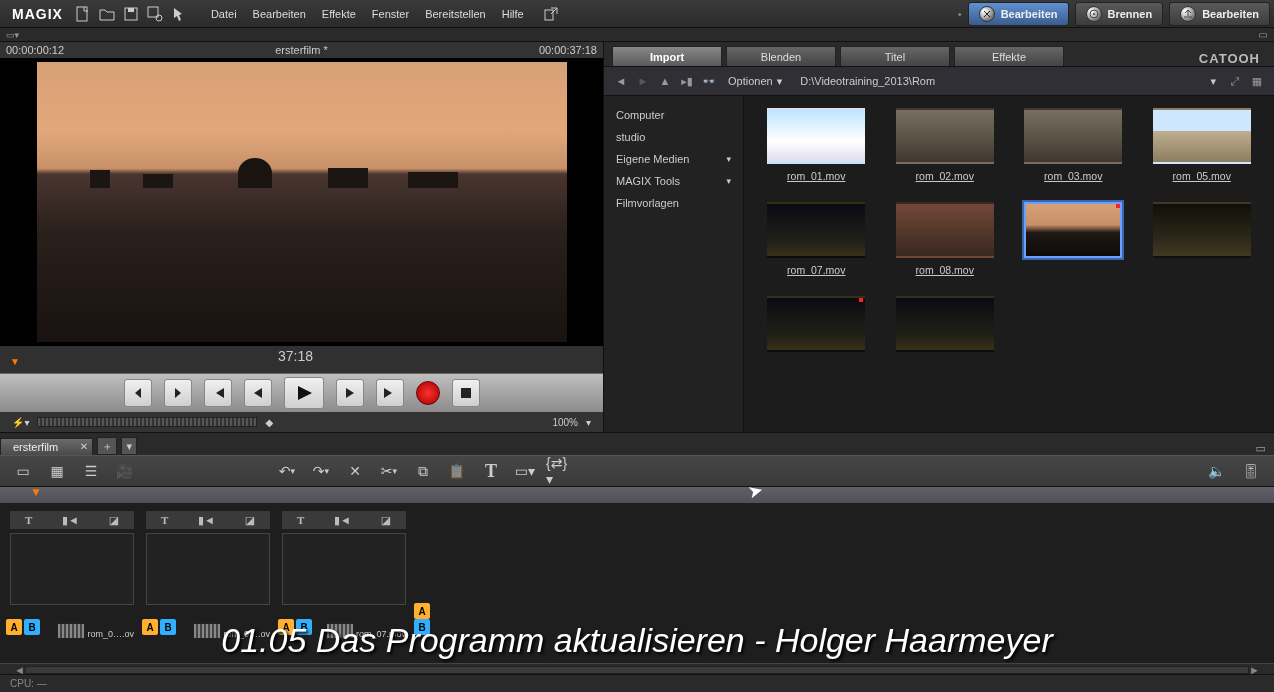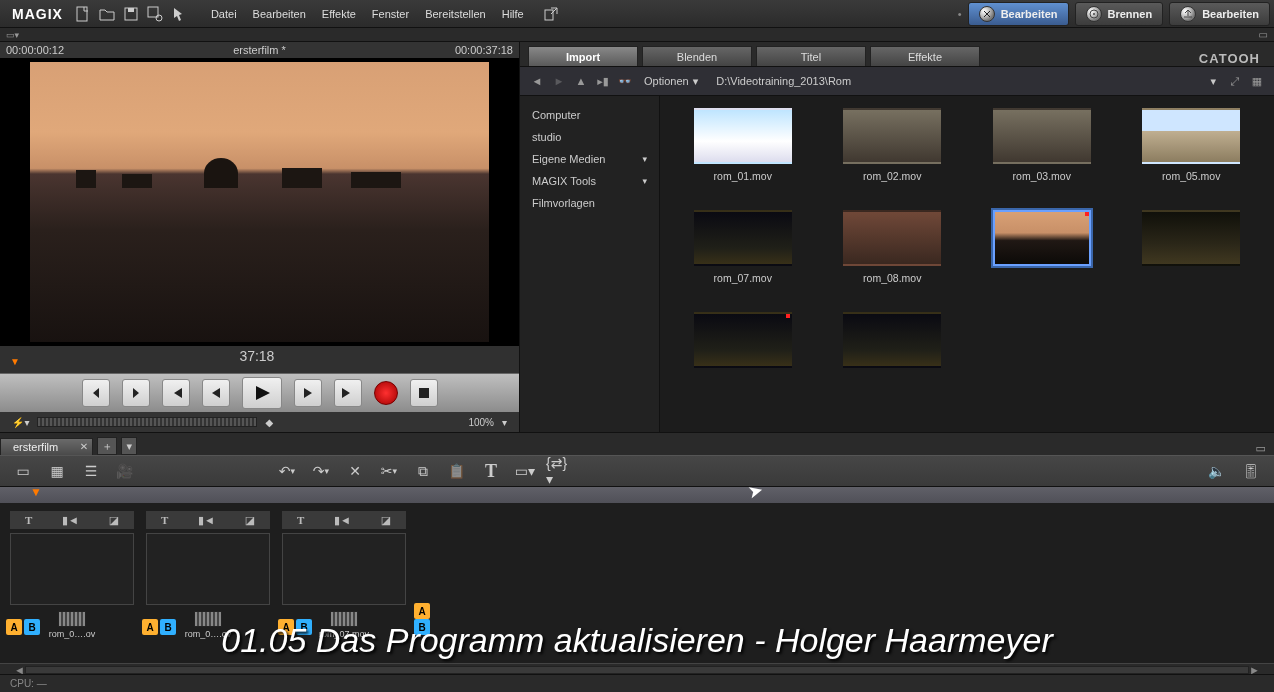--- a/index.html
+++ b/index.html
@@ -54,21 +54,21 @@
   }
 
   
   .main {
     display:flex;
     height: 390px;
   }
 
   
   .preview-panel {
-    width: 520px;
+    width: 604px;
     display:flex; flex-direction:column;
     background:#2a2a2a;
     border-right:1px solid #111;
   }
   .preview-header {
     height:18px; background:#333;
     display:flex; align-items:center; font-size:11px; color:#ccc;
     padding:0 6px;
   }
   .preview-header .title { flex:1; text-align:center; }
@@ -158,22 +158,23 @@
     width:140px; background:#222; padding:8px 0; border-right:1px solid #111;text-align:right;
   }
   .places .pitem {
     padding:5px 12px; cursor:pointer; color:#ccc;
     display:flex; justify-content:space-between; align-items:center;
   }
   .grid-wrap { flex:1; overflow:auto; padding:12px 8px;}
   .grid {
     display:grid;
     grid-template-columns: repeat(4, 110px);
-    gap: 28px 0;
+    gap: 20px 0;
     justify-content: space-around;
+    text-decoration: underline;
   }
   .thumb-cell {
     display:flex; flex-direction:column; align-items:center; gap:6px;
     position:relative;
   }
   .thumb {
     width:98px;height:56px;
     background:#333;
     border:2px solid transparent;
     cursor:pointer;
@@ -252,21 +253,21 @@
     display:flex;gap:2px;
   }
   .ab-badge {
     width:16px;height:16px; font-size:10px;font-weight:bold;
     display:flex;align-items:center;justify-content:center;
     border-radius:2px;
   }
   .ab-a{background:#ffb030;color:#000;}
   .ab-b{background:#30b0ff;color:#000;}
   .clip-foot {
-    height:30px;display:flex;flex-direction:column;align-items:center;justify-content:flex-end;
+    height:30px;display:flex;flex-direction:row;align-items:flex-end;justify-content:flex-end;
     font-size:9px;color:#ccc;gap:2px;
   }
   .film-icon{width:28px;height:16px;background:repeating-linear-gradient(90deg,#888 0 2px,#444 2px 4px);border:1px solid #222;}
 
   .cursor-pointer {
     position:absolute; left:748px; top:480px;
     font-size:18px; color:#fff; transform:rotate(-15deg);
     pointer-events:none;
   }
 

